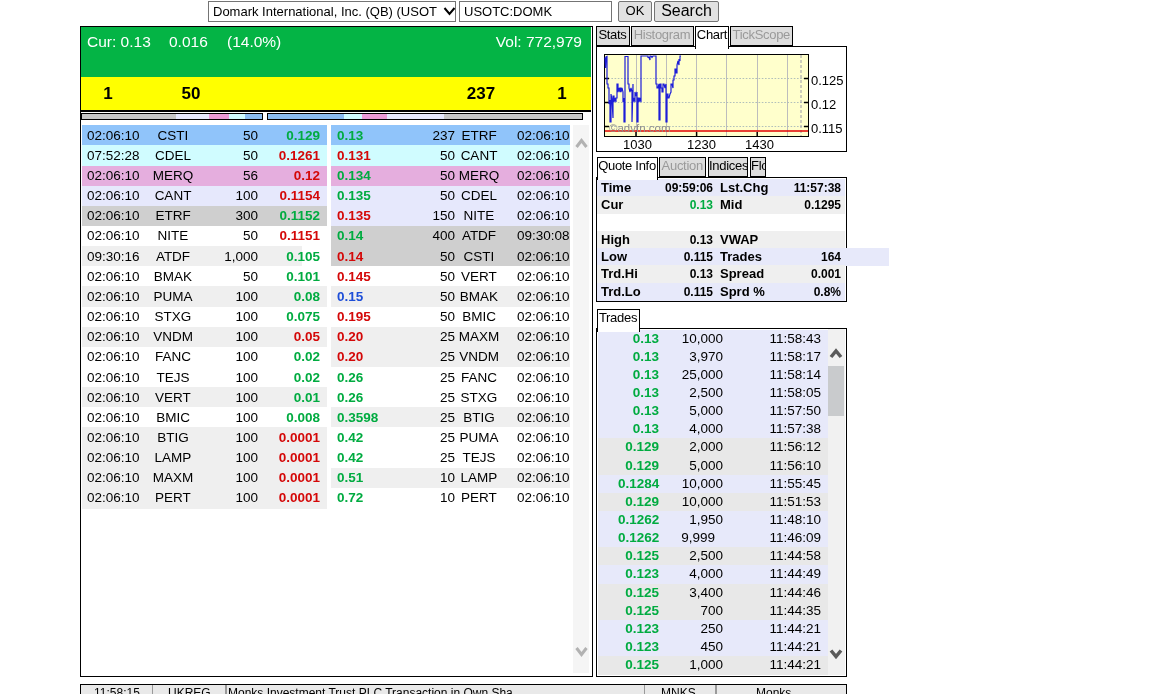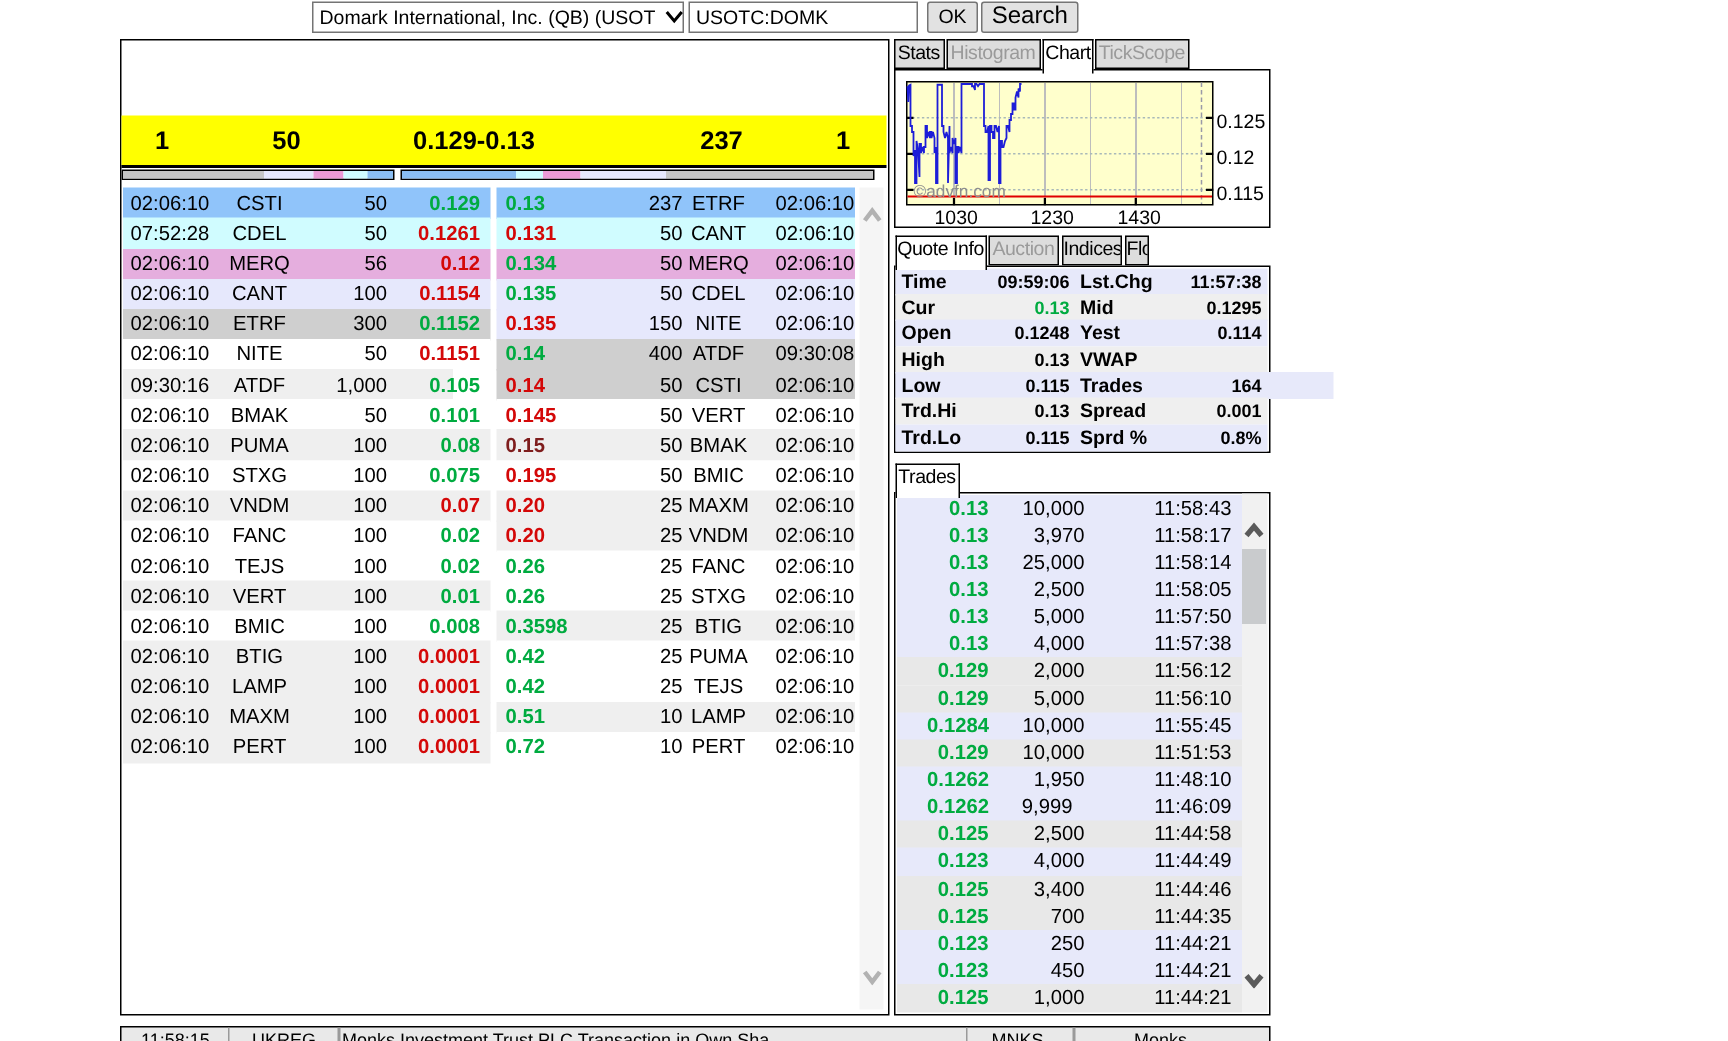--- a/index.html
+++ b/index.html
@@ -15,24 +15,29 @@
 
 <div class="a" style="left:208px;top:1px;width:248px;height:21px;border:1px solid #747474;background:#fff;box-sizing:border-box;font-size:13px;line-height:19px;padding-left:4px;overflow:hidden;white-space:nowrap;">Domark International, Inc. (QB) (USOT</div>
 <svg class="a" style="left:443px;top:6px;" width="13" height="10">
     <path d="M1.5 2 L6.5 8 L11.5 2" stroke="#000" stroke-width="2" fill="none"></path>
   </svg>
 <div class="a" style="left:459px;top:1px;width:153px;height:21px;border:1px solid #747474;background:#fff;box-sizing:border-box;font-size:13px;line-height:19px;padding-left:4px;">USOTC:DOMK</div>
 <div class="a" style="left:618px;top:1px;width:34px;height:21px;border:1.5px solid #757575;background:#e2e2e2;box-sizing:border-box;font-size:13px;line-height:18px;text-align:center;border-radius:2px;">OK</div>
 <div class="a" style="left:654px;top:1px;width:65px;height:21px;border:1.5px solid #757575;background:#e2e2e2;box-sizing:border-box;font-size:16px;line-height:18px;text-align:center;border-radius:2px;">Search</div>
 
 <div class="a" style="left:80px;top:26px;width:513px;height:651px;border:1.5px solid #000;box-sizing:border-box;background:#fff;">
+<div class="a" style="left:0;top:0;width:510px;height:50px;background:#04b445;color:#fff;font-size:15.5px;">
+      <span class="a" style="left:6px;top:6px;">Cur: 0.13</span>
+      <span class="a" style="left:88px;top:6px;">0.016</span>
+      <span class="a" style="left:146px;top:6px;">(14.0%)</span>
+      <span class="a" style="right:9px;top:6px;">Vol: 772,979</span>
+    </div>
 <div class="a" style="left:0;top:50px;width:510px;height:33px;background:#ffff00;color:#000;font-weight:bold;font-size:17px;">
 <span class="a" style="left:-53px;top:7px;width:160px;text-align:center;">1</span>
 <span class="a" style="left:30px;top:7px;width:160px;text-align:center;">50</span>
-<span class="a" style="left:155px;top:7px;width:160px;text-align:center;">0.129-0.13</span>
 <span class="a" style="left:320px;top:7px;width:160px;text-align:center;">237</span>
 <span class="a" style="left:401px;top:7px;width:160px;text-align:center;">1</span>
 </div>
 <div class="a" style="left:0;top:83px;width:510px;height:2px;background:#000;"></div>
 <div class="a" style="left:0px;top:86px;width:182px;height:7px;border:1px solid #000;box-sizing:border-box;background:#fff;font-size:0;"><span style="display:inline-block;height:5px;width:94px;background:#c6c6c6;"></span><span style="display:inline-block;height:5px;width:33px;background:#e6e8fc;"></span><span style="display:inline-block;height:5px;width:20px;background:#eb9ad6;"></span><span style="display:inline-block;height:5px;width:16px;background:#d0fcff;"></span><span style="display:inline-block;height:5px;width:17px;background:#8abdf2;"></span></div>
 <div class="a" style="left:186px;top:86px;width:316px;height:7px;border:1px solid #000;box-sizing:border-box;background:#fff;font-size:0;"><span style="display:inline-block;height:5px;width:76px;background:#8abdf2;"></span><span style="display:inline-block;height:5px;width:18px;background:#d0fcff;"></span><span style="display:inline-block;height:5px;width:25px;background:#eb9ad6;"></span><span style="display:inline-block;height:5px;width:57px;background:#e6e8fc;"></span><span style="display:inline-block;height:5px;width:138px;background:#c6c6c6;"></span></div>
 <div class="l2row" style="left:1px;top:98.2px;width:245px;height:21px;background:#90c4fa;">
       <span class="a" style="left:5px;top:2.5px;">02:06:10</span>
       <span class="a" style="left:56px;top:2.5px;width:70px;text-align:center;">CSTI</span>
       <span class="a" style="left:126px;top:2.5px;width:50px;text-align:right;">50</span>
@@ -89,21 +94,21 @@
 <div class="l2row" style="left:1px;top:279.6px;width:245px;height:21px;background:#ffffff;">
       <span class="a" style="left:5px;top:2.5px;">02:06:10</span>
       <span class="a" style="left:56px;top:2.5px;width:70px;text-align:center;">STXG</span>
       <span class="a" style="left:126px;top:2.5px;width:50px;text-align:right;">100</span>
       <span class="a" style="left:158px;top:2.5px;width:80px;text-align:right;font-weight:bold;color:#00ab40;">0.075</span>
     </div>
 <div class="l2row" style="left:1px;top:299.7px;width:245px;height:21px;background:#efefef;">
       <span class="a" style="left:5px;top:2.5px;">02:06:10</span>
       <span class="a" style="left:56px;top:2.5px;width:70px;text-align:center;">VNDM</span>
       <span class="a" style="left:126px;top:2.5px;width:50px;text-align:right;">100</span>
-      <span class="a" style="left:158px;top:2.5px;width:80px;text-align:right;font-weight:bold;color:#d40808;">0.07</span>
+      <span class="a" style="left:158px;top:2.5px;width:80px;text-align:right;font-weight:bold;color:#d40808;">0.05</span>
     </div>
 <div class="l2row" style="left:1px;top:319.8px;width:245px;height:21px;background:#ffffff;">
       <span class="a" style="left:5px;top:2.5px;">02:06:10</span>
       <span class="a" style="left:56px;top:2.5px;width:70px;text-align:center;">FANC</span>
       <span class="a" style="left:126px;top:2.5px;width:50px;text-align:right;">100</span>
       <span class="a" style="left:158px;top:2.5px;width:80px;text-align:right;font-weight:bold;color:#00ab40;">0.02</span>
     </div>
 <div class="l2row" style="left:1px;top:340.0px;width:245px;height:21px;background:#ffffff;">
       <span class="a" style="left:5px;top:2.5px;">02:06:10</span>
       <span class="a" style="left:56px;top:2.5px;width:70px;text-align:center;">TEJS</span>
@@ -188,21 +193,21 @@
       <span class="a" style="left:113px;top:2.5px;width:70px;text-align:center;">CSTI</span>
       <span class="a" style="left:186px;top:2.5px;width:50px;text-align:right;">02:06:10</span>
     </div>
 <div class="l2row" style="left:250px;top:239.2px;width:239px;height:21px;background:#ffffff;">
       <span class="a" style="left:6px;top:2.5px;font-weight:bold;color:#d40808;">0.145</span>
       <span class="a" style="left:44px;top:2.5px;width:80px;text-align:right;">50</span>
       <span class="a" style="left:113px;top:2.5px;width:70px;text-align:center;">VERT</span>
       <span class="a" style="left:186px;top:2.5px;width:50px;text-align:right;">02:06:10</span>
     </div>
 <div class="l2row" style="left:250px;top:259.4px;width:239px;height:21px;background:#efefef;">
-      <span class="a" style="left:6px;top:2.5px;font-weight:bold;color:#7f1d1d;">0.15</span>
+      <span class="a" style="left:6px;top:2.5px;font-weight:bold;color:#1d4ed8;">0.15</span>
       <span class="a" style="left:44px;top:2.5px;width:80px;text-align:right;">50</span>
       <span class="a" style="left:113px;top:2.5px;width:70px;text-align:center;">BMAK</span>
       <span class="a" style="left:186px;top:2.5px;width:50px;text-align:right;">02:06:10</span>
     </div>
 <div class="l2row" style="left:250px;top:279.6px;width:239px;height:21px;background:#ffffff;">
       <span class="a" style="left:6px;top:2.5px;font-weight:bold;color:#d40808;">0.195</span>
       <span class="a" style="left:44px;top:2.5px;width:80px;text-align:right;">50</span>
       <span class="a" style="left:113px;top:2.5px;width:70px;text-align:center;">BMIC</span>
       <span class="a" style="left:186px;top:2.5px;width:50px;text-align:right;">02:06:10</span>
     </div>
@@ -315,26 +320,20 @@
       <span class="a" style="left:38px;top:2px;width:78px;text-align:right;font-size:12px;color:#000;">09:59:06</span>
       <span class="a" style="left:123px;top:1px;font-size:13px;">Lst.Chg</span>
       <span class="a" style="left:158px;top:2px;width:86px;text-align:right;font-size:12px;">11:57:38</span>
     </div>
 <div class="a" style="left:0px;top:17.8px;width:248px;height:18px;background:#efefef;font-weight:bold;">
       <span class="a" style="left:4px;top:1px;font-size:13px;">Cur</span>
       <span class="a" style="left:38px;top:2px;width:78px;text-align:right;font-size:12px;color:#00ab40;">0.13</span>
       <span class="a" style="left:123px;top:1px;font-size:13px;">Mid</span>
       <span class="a" style="left:158px;top:2px;width:86px;text-align:right;font-size:12px;">0.1295</span>
     </div>
-<div class="a" style="left:0px;top:35.2px;width:248px;height:18px;background:#e7e9fa;font-weight:bold;">
-      <span class="a" style="left:4px;top:1px;font-size:13px;">Open</span>
-      <span class="a" style="left:38px;top:2px;width:78px;text-align:right;font-size:12px;color:#000;">0.1248</span>
-      <span class="a" style="left:123px;top:1px;font-size:13px;">Yest</span>
-      <span class="a" style="left:158px;top:2px;width:86px;text-align:right;font-size:12px;">0.114</span>
-    </div>
 <div class="a" style="left:0px;top:52.5px;width:248px;height:18px;background:#efefef;font-weight:bold;">
       <span class="a" style="left:4px;top:1px;font-size:13px;">High</span>
       <span class="a" style="left:38px;top:2px;width:78px;text-align:right;font-size:12px;color:#000;">0.13</span>
       <span class="a" style="left:123px;top:1px;font-size:13px;">VWAP</span>
       <span class="a" style="left:158px;top:2px;width:86px;text-align:right;font-size:12px;"></span>
     </div>
 <div class="a" style="left:0px;top:69.8px;width:292px;height:18px;background:#e7e9fa;font-weight:bold;">
       <span class="a" style="left:4px;top:1px;font-size:13px;">Low</span>
       <span class="a" style="left:38px;top:2px;width:78px;text-align:right;font-size:12px;color:#000;">0.115</span>
       <span class="a" style="left:123px;top:1px;font-size:13px;">Trades</span>

